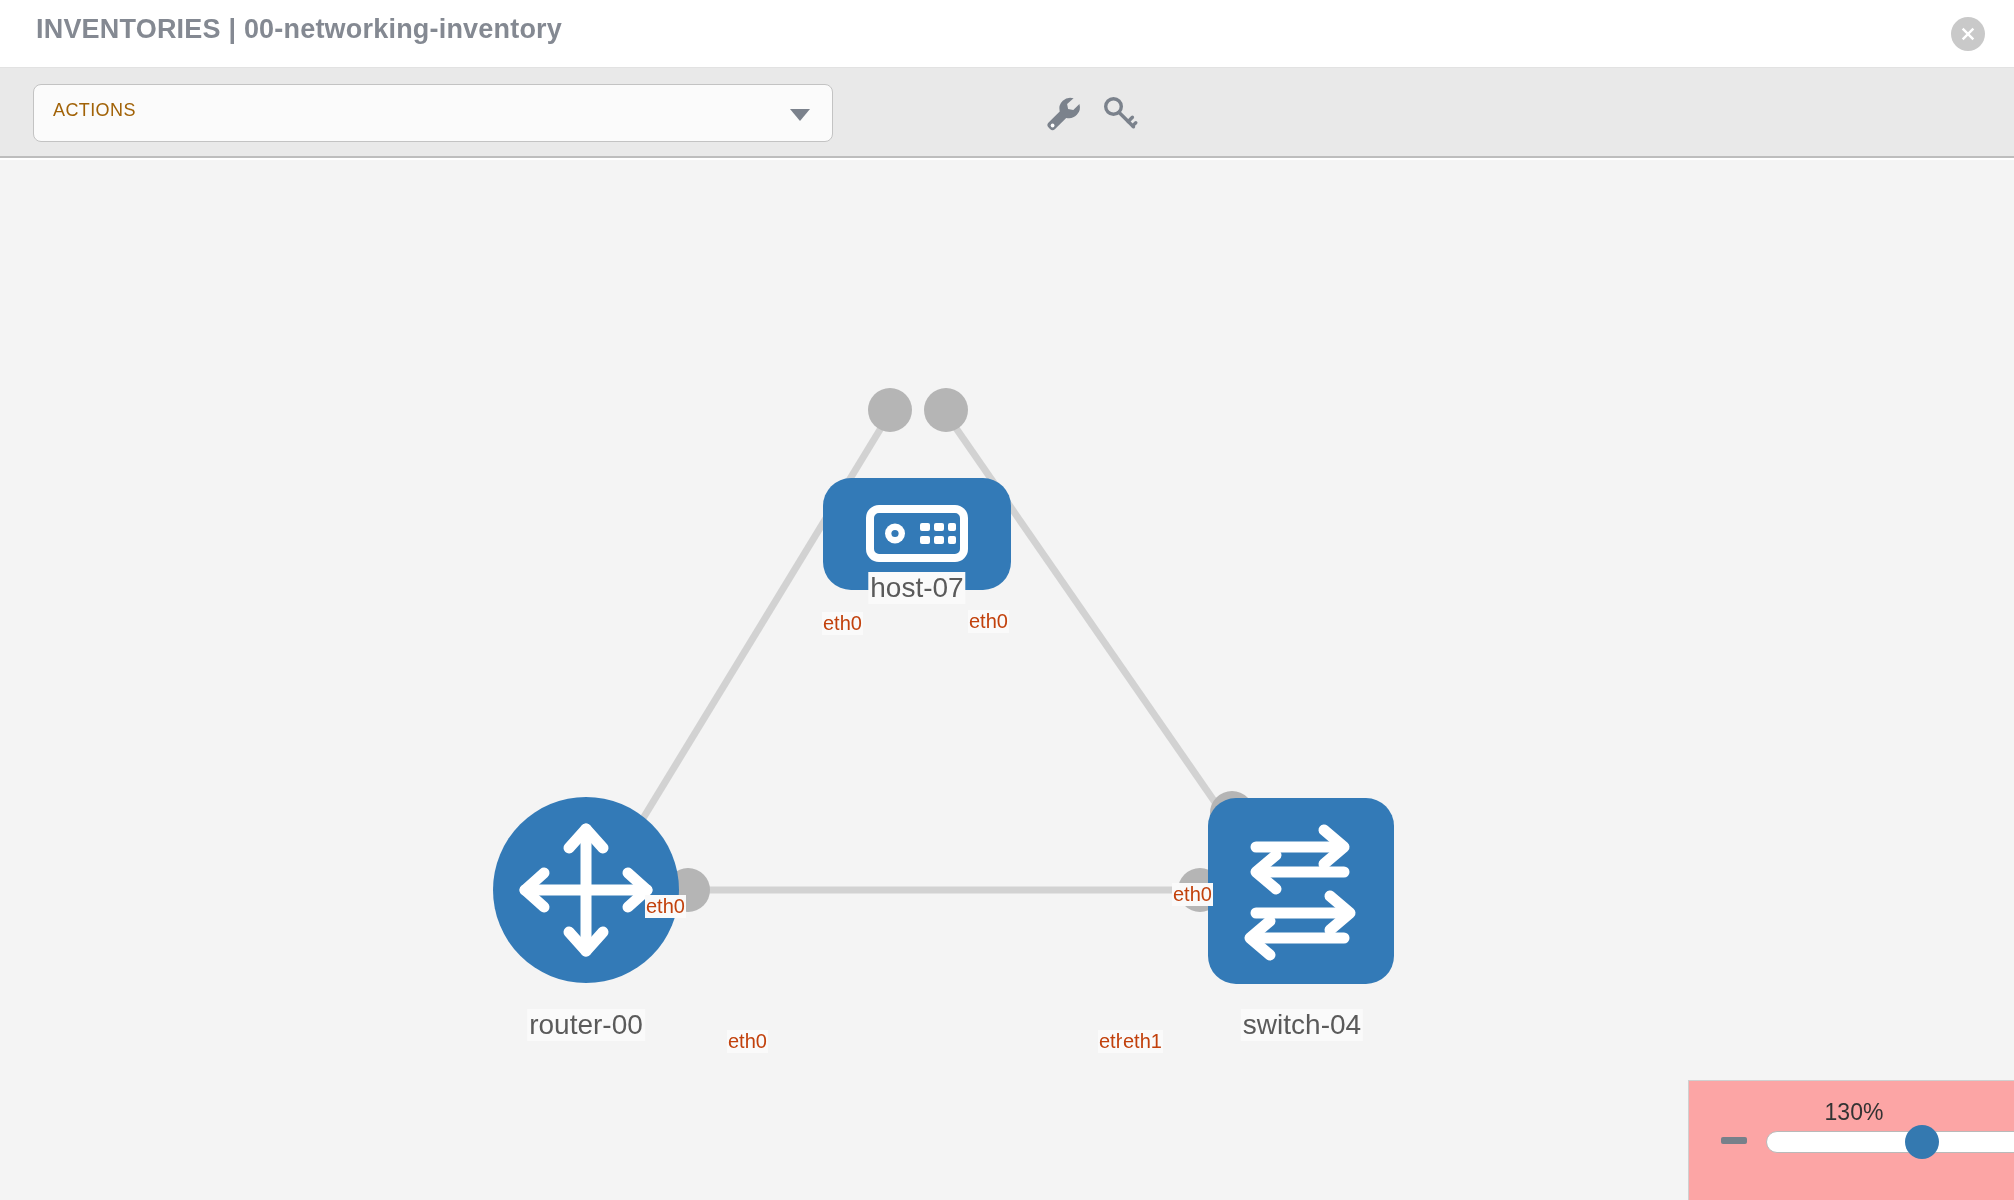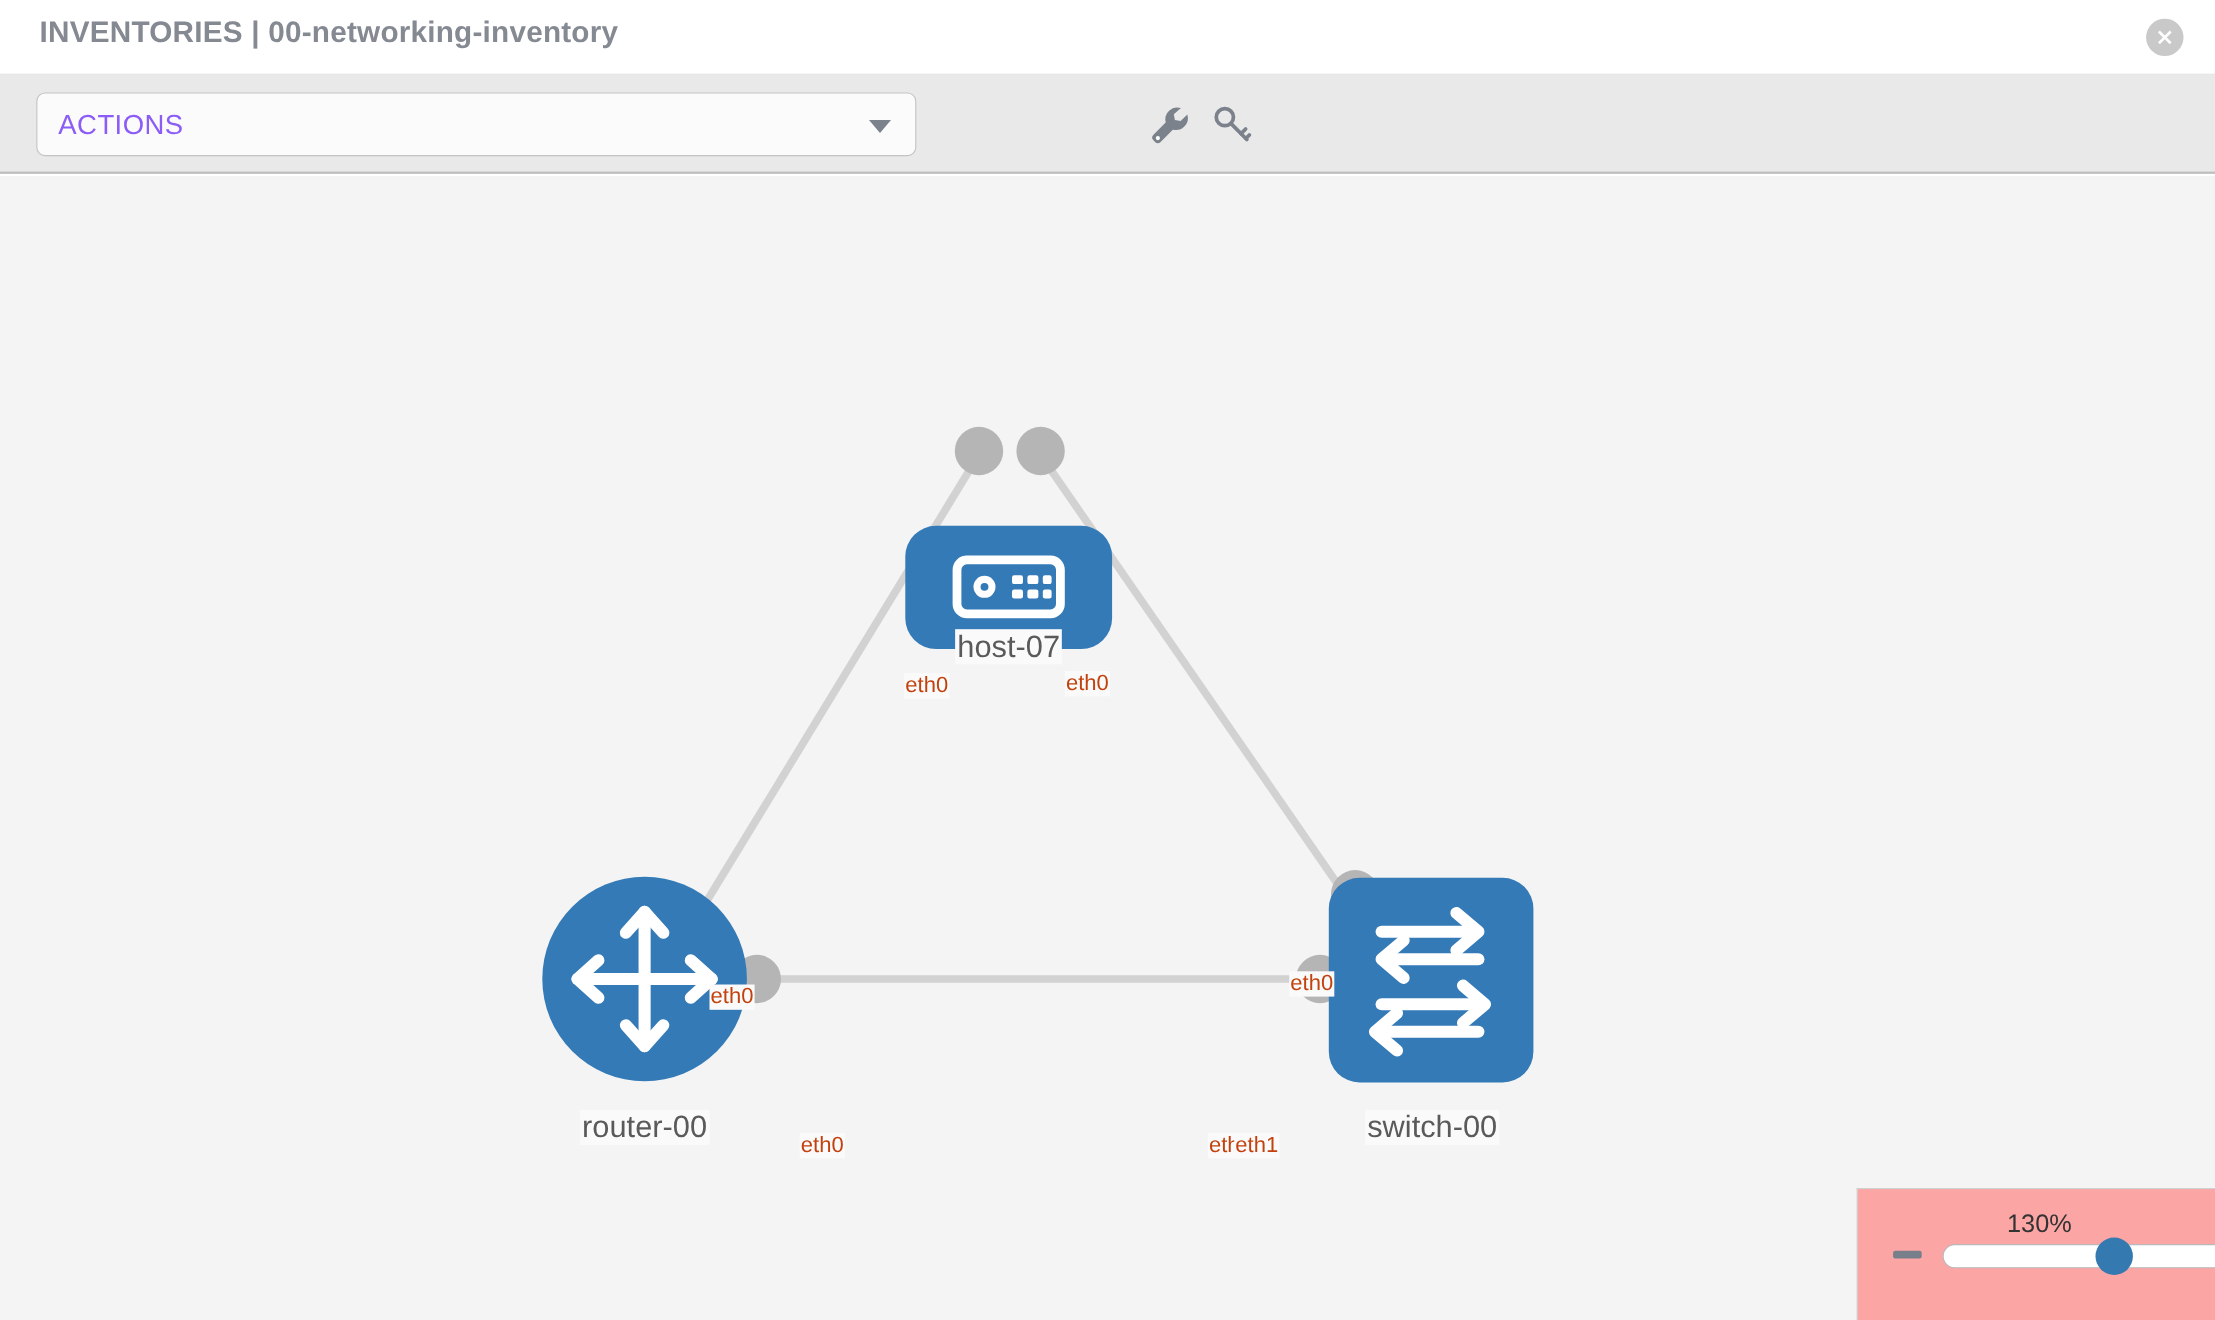--- a/index.html
+++ b/index.html
@@ -61,22 +61,22 @@
     left: 33px; top: 84px;
     width: 800px; height: 58px;
     background: #fbfbfb;
     border: 1px solid #c3c3c3;
     border-radius: 8px;
     cursor: pointer;
   }
   .actions-label {
     position: absolute;
     left: 19px; top: 15px;
-    font-size: 25px;
-    color: #8b5cf6;
+    font-size: 18px;
+    color: #a16207;
     letter-spacing: 0.4px;
     text-align: center;
   }
   .caret {
     position: absolute;
     right: 22px; top: 24px;
     width: 0; height: 0;
     border-left: 10px solid transparent;
     border-right: 10px solid transparent;
     border-top: 12px solid #7b828c;
@@ -288,21 +288,21 @@
           <path d="M1256 753 L1348 753"></path>
           <path d="M1330 736 L1350 753 L1330 770"></path>
           <path d="M1344 778 L1252 778"></path>
           <path d="M1270 761 L1250 778 L1270 795"></path>
         </g>
       </g>
     </svg>
 
     <div class="node-label" style="left:917px; top:412px;">host-07</div>
     <div class="node-label" style="left:586px; top:849px;">router-00</div>
-    <div class="node-label" style="left:1302px; top:849px;">switch-00</div>
+    <div class="node-label" style="left:1302px; top:849px;">switch-04</div>
 
     <div class="iface-label" style="left:822px; top:452px;">eth0</div>
     <div class="iface-label" style="left:968px; top:450px;">eth0</div>
     <div class="iface-label" style="left:645px; top:735px;">eth0</div>
     <div class="iface-label" style="left:1172px; top:723px;">eth0</div>
     <div class="iface-label" style="left:727px; top:870px;">eth0</div>
     <div class="iface-label" style="left:1098px; top:870px;">eth</div>
     <div class="iface-label" style="left:1122px; top:870px;">eth1</div>
 
   </div>

